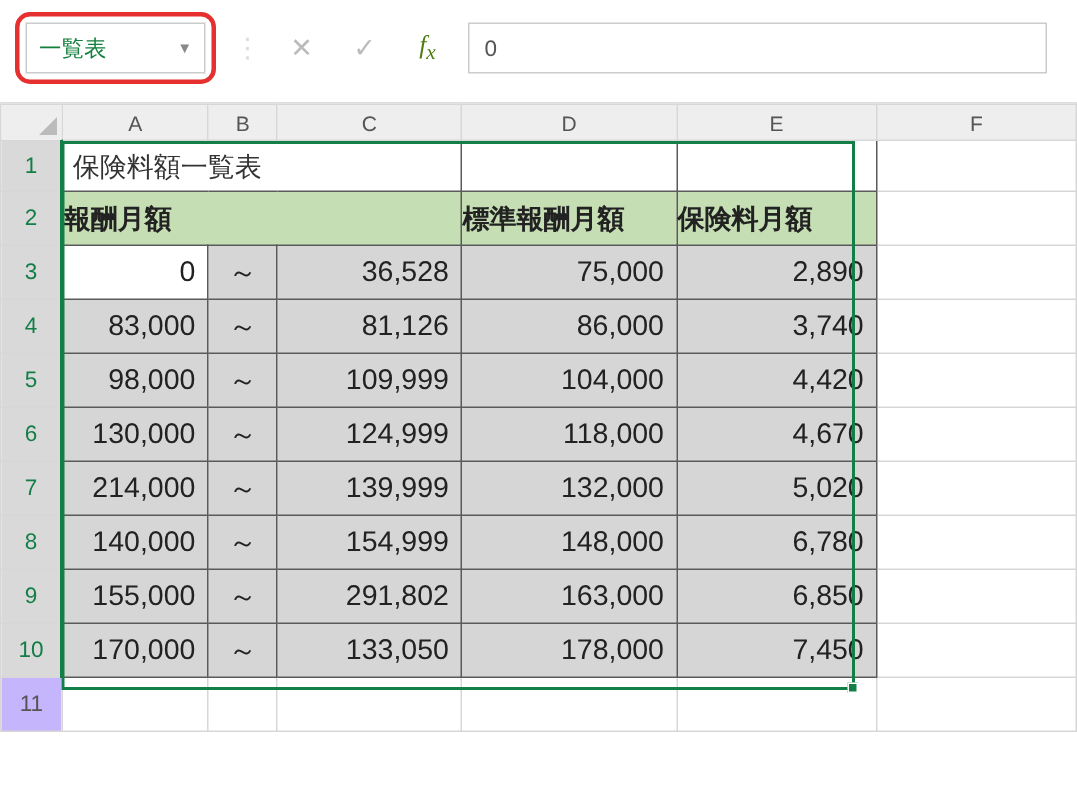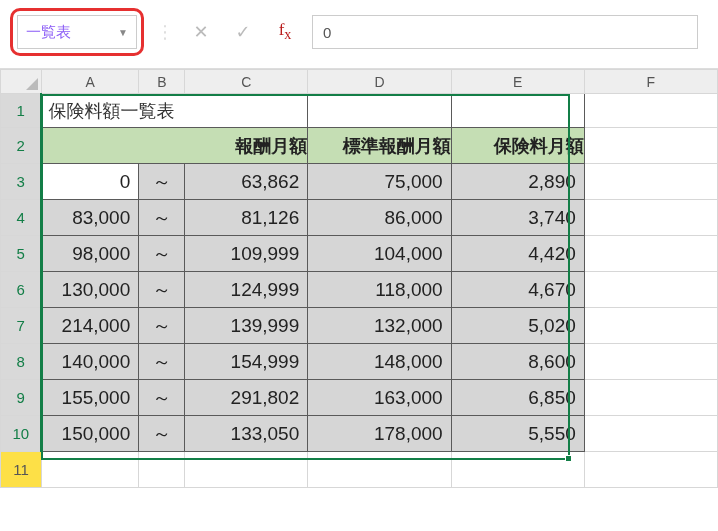--- a/index.html
+++ b/index.html
@@ -11,28 +11,28 @@
   }
   .namebox-wrap {
     border: 3px solid #e63030; border-radius: 10px; padding: 4px;
     display: flex; align-items: center;
   }
   .namebox {
     display: flex; align-items: center; justify-content: space-between;
     width: 120px; height: 34px; border: 1px solid #ccc; background: #fff;
     padding: 0 8px;
   }
-  .namebox-text { color: #8b5cf6; font-size: 15px; }
+  .namebox-text { color: #15803d; font-size: 15px; }
   .namebox-arrow { color: #888; font-size: 10px; }
   .tb-sep { color: #ddd; font-size: 18px; }
   .tb-btn {
     width: 30px; height: 30px; display: flex; align-items: center; justify-content: center;
     color: #bbb; font-size: 18px; cursor: pointer;
   }
-  .tb-fx { font-family: "Times New Roman", serif; color: #b91c1c; font-size: 17px; }
+  .tb-fx { font-style: italic; font-family: "Times New Roman", serif; color: #4d7c0f; font-size: 17px; }
   .formula-bar {
     flex: 1; height: 34px; border: 1px solid #ccc; background: #fff;
     padding: 0 10px; display: flex; align-items: center; color: #555; font-size: 15px;
     margin-right: 10px;
   }
 
   .grid-wrap { position: relative; }
   table.sheet { border-collapse: collapse; width: 100%; table-layout: fixed; }
   .sheet th, .sheet td { border: 1px solid #d7d7d7; }
   
@@ -42,30 +42,30 @@
   .corner::after {
     content: ""; position: absolute; right: 3px; bottom: 3px;
     border-left: 12px solid transparent; border-bottom: 12px solid #bbb;
   }
   
   .colhdr {
     height: 24px; background: #eee; color: #555; font-weight: normal;
     text-align: center; font-size: 14px;
   }
   .rowhdr {
-    width: 40px; background: #fde047; color: #555; font-weight: normal;
+    width: 40px; background: #c4b5fd; color: #555; font-weight: normal;
     text-align: center; font-size: 15px; height: 36px;
   }
   .rowhdr.taller { height: 30px; }
   .rowhdr.sel { background: #d9d9d9; border-right: 2px solid #137e47; color: #137e47; }
 
   .cell { background: #fff; height: 34px; padding: 0 6px; font-size: 18px; color: #333; }
   .title-cell { font-size: 18px; padding-left: 6px; vertical-align: middle; }
   .hdr-green {
-    background: #c5deb4; font-size: 18px; text-align: right; font-weight: bold;
+    background: #c5deb4; font-size: 18px; text-align: left; font-weight: bold;
     color: #222; vertical-align: middle;
   }
   .data-cell {
     background: #d6d6d6; font-size: 19px; text-align: right; padding: 0 8px;
     vertical-align: middle; color: #222;
   }
   .tilde { text-align: center; }
   .active-cell { background: #fff; }
 
   .col-A { width: 95px; }
@@ -149,21 +149,21 @@
     <th class="hdr-green" colspan="3">報酬月額</th>
     <th class="hdr-green">標準報酬月額</th>
     <th class="hdr-green">保険料月額</th>
     <td class="cell" style="border:1px solid #d7d7d7"></td>
   </tr>
 
   <tr class="data-region">
     <th class="rowhdr sel">3</th>
     <td class="data-cell active-cell">0</td>
     <td class="data-cell tilde">～</td>
-    <td class="data-cell">63,862</td>
+    <td class="data-cell">36,528</td>
     <td class="data-cell">75,000</td>
     <td class="data-cell">2,890</td>
     <td class="cell" style="border:1px solid #d7d7d7"></td>
   </tr>
   <tr class="data-region">
     <th class="rowhdr sel">4</th>
     <td class="data-cell">83,000</td>
     <td class="data-cell tilde">～</td>
     <td class="data-cell">81,126</td>
     <td class="data-cell">86,000</td>
@@ -196,39 +196,39 @@
     <td class="data-cell">132,000</td>
     <td class="data-cell">5,020</td>
     <td class="cell" style="border:1px solid #d7d7d7"></td>
   </tr>
   <tr class="data-region">
     <th class="rowhdr sel">8</th>
     <td class="data-cell">140,000</td>
     <td class="data-cell tilde">～</td>
     <td class="data-cell">154,999</td>
     <td class="data-cell">148,000</td>
-    <td class="data-cell">8,600</td>
+    <td class="data-cell">6,780</td>
     <td class="cell" style="border:1px solid #d7d7d7"></td>
   </tr>
   <tr class="data-region">
     <th class="rowhdr sel">9</th>
     <td class="data-cell">155,000</td>
     <td class="data-cell tilde">～</td>
     <td class="data-cell">291,802</td>
     <td class="data-cell">163,000</td>
     <td class="data-cell">6,850</td>
     <td class="cell" style="border:1px solid #d7d7d7"></td>
   </tr>
   <tr class="data-region">
     <th class="rowhdr sel">10</th>
-    <td class="data-cell">150,000</td>
+    <td class="data-cell">170,000</td>
     <td class="data-cell tilde">～</td>
     <td class="data-cell">133,050</td>
     <td class="data-cell">178,000</td>
-    <td class="data-cell">5,550</td>
+    <td class="data-cell">7,450</td>
     <td class="cell" style="border:1px solid #d7d7d7"></td>
   </tr>
 
   <tr>
     <th class="rowhdr">11</th>
     <td class="cell"></td>
     <td class="cell"></td>
     <td class="cell"></td>
     <td class="cell"></td>
     <td class="cell"></td>

